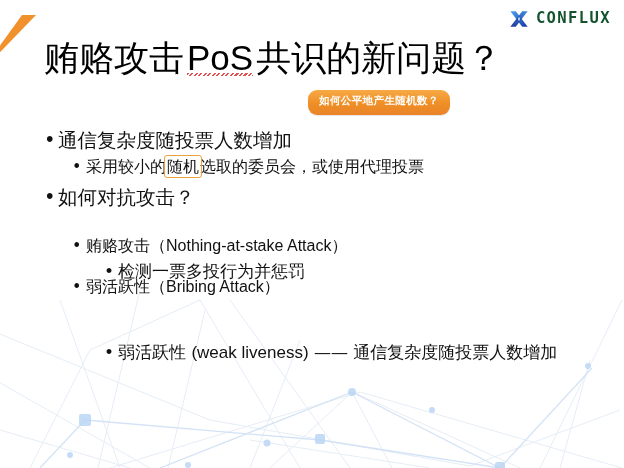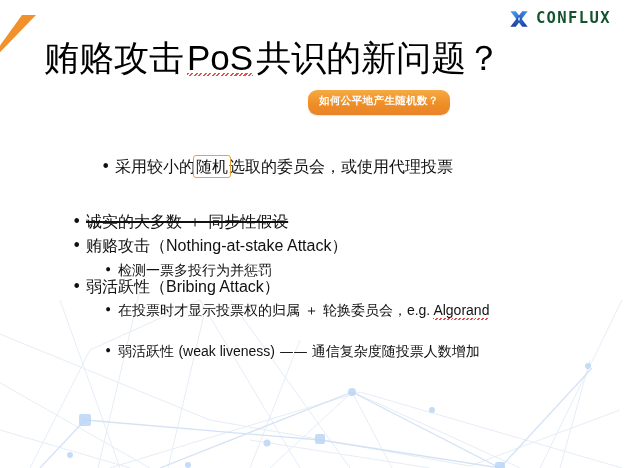--- a/index.html
+++ b/index.html
@@ -118,21 +118,21 @@
     color: #111;
     line-height: 1;
   }
   .bul {
     display: inline-block;
     width: 14px;
     text-align: left;
   }
   .lv1 { font-size: 19.5px; }
   .lv2 { font-size: 16px; }
-  .lv3 { font-size: 14px; }
+  .lv3 { font-size: 17px; }
 
   .sans {
     font-family: "Liberation Sans", "DejaVu Sans", sans-serif;
     font-weight: 400;
   }
   .strike { text-decoration: line-through; text-decoration-thickness: 1.6px; }
 
   .hl-box {
     outline: 1.4px solid #e8a33d;
     outline-offset: 1px;
@@ -224,45 +224,45 @@
 
   <svg id="callout-tail" viewBox="0 0 60 62" aria-hidden="true">
     <path d="M44 2 L58 2 L2 60 Z" fill="#f0912c"></path>
   </svg>
   <div id="callout">
     <div class="bubble">如何公平地产生随机数？</div>
   </div>
 
   <div id="body">
 
-
-    <div class="line lv2" style="left:72px; top:159px;margin-left:29px;">
+    <div class="line lv1" style="left:44px; top:131px;">
+      <span class="bul">•</span><span>通信复杂度随投票人数增加</span>
+    </div>
+
+    <div class="line lv2" style="left:72px; top:159px;">
       <span class="bul">•</span><span>采用较小的</span><span class="hl-box">随机</span><span>选取的委员会，或使用代理投票</span>
     </div>
 
-
-    <div class="line lv2" style="left:72px; top:214px;">
-      <span class="bul">•</span><span class="strike">诚实的大多数 ＋ 同步性假设</span>
-    </div>
+    <div class="line lv1" style="left:44px; top:188px;">
+      <span class="bul">•</span><span>如何对抗攻击？</span>
+    </div>
+
 
     <div class="line lv2" style="left:72px; top:238px;">
       <span class="bul">•</span><span>贿赂攻击（</span><span class="sans">Nothing-at-stake Attack</span><span>）</span>
     </div>
 
     <div class="line lv3" style="left:104px; top:263px;">
       <span class="bul">•</span><span>检测一票多投行为并惩罚</span>
     </div>
 
     <div class="line lv2" style="left:72px; top:279px;">
       <span class="bul">•</span><span>弱活跃性（</span><span class="sans">Bribing Attack</span><span>）</span>
     </div>
 
-    <div class="line lv3" style="left:104px; top:303px;">
-      <span class="bul">•</span><span>在投票时才显示投票权的归属 ＋ 轮换委员会，</span><span class="sans">e.g. </span><span class="sans sp">Algorand</span>
-    </div>
 
 
     <div class="line lv3" style="left:104px; top:344px;">
       <span class="bul">•</span><span>弱活跃性 </span><span class="sans">(weak liveness)</span><span> —— 通信复杂度随投票人数增加</span>
     </div>
 
 
 
   </div>
 </div>

